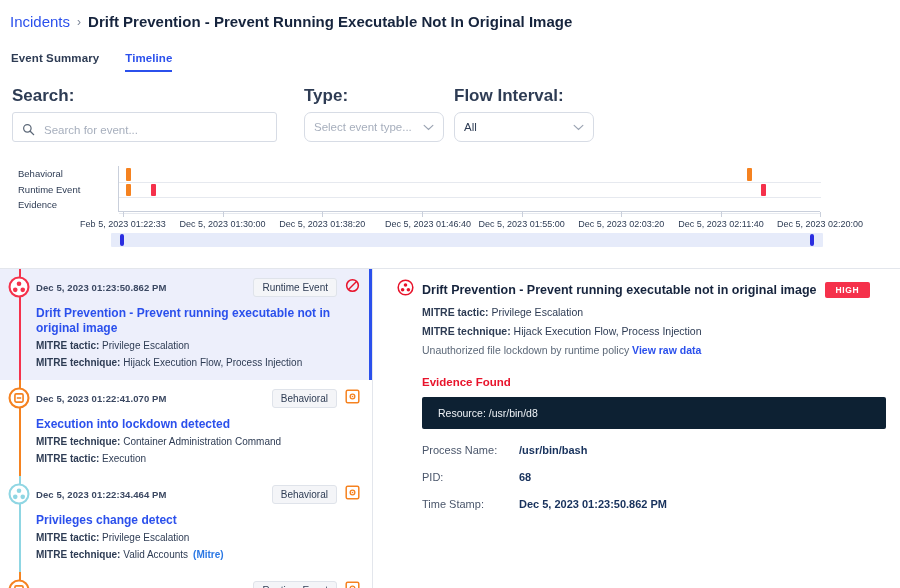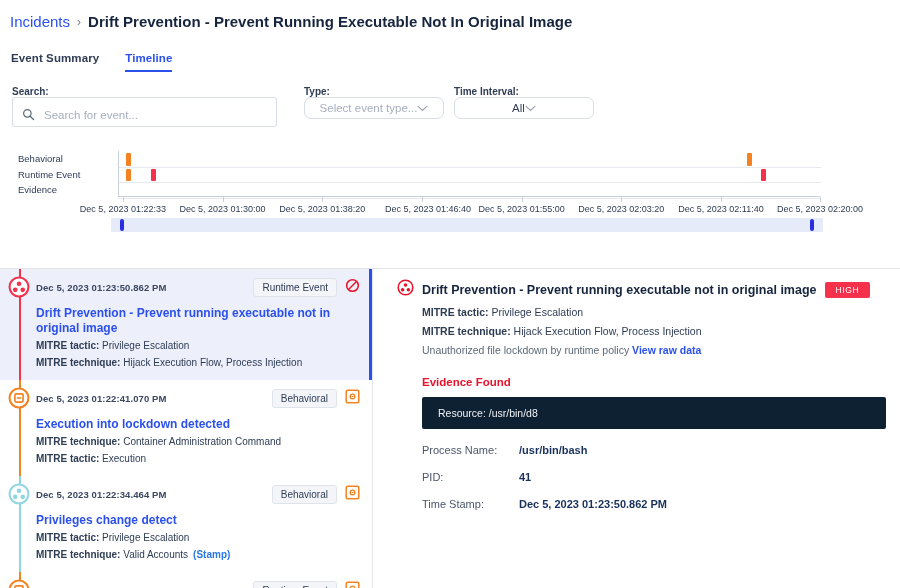--- a/index.html
+++ b/index.html
@@ -60,24 +60,24 @@
   }
 
   
   .filters {
     display: flex;
     align-items: flex-start;
     padding: 14px 0 0 12px;
     gap: 0;
   }
   .field-label {
-    font-size: 10px;
-    font-weight: bold;
-    color: #2e3c54;
-    margin-bottom: 0;
+    font-size: 17px;
+    font-weight: bold;
+    color: #2e3c54;
+    margin-bottom: 6px;
     display: block;
   }
   .fg-search { width: 265px; }
   .fg-type   { width: 140px; margin-left: 27px; }
   .fg-time   { width: 140px; margin-left: 10px; }
 
   .inputbox {
     height: 30px;
     border: 1px solid #d7dce5;
     border-radius: 3px;
@@ -93,27 +93,27 @@
     flex: 1;
     font-family: "Liberation Sans", sans-serif;
     font-size: 11.5px;
     color: #2e3c54;
     background: transparent;
     min-width: 0;
   }
   .inputbox input::placeholder { color: #a7afbd; }
   .srch-ic { margin-right: 7px; flex: 0 0 auto; line-height: 0; }
   .selectbox {
-    height: 22px;
+    height: 30px;
     border: 1px solid #d7dce5;
     border-radius: 7px;
     background: #fff;
     display: flex;
     align-items: center;
-    justify-content: center;
+    justify-content: space-between;
     padding: 0 9px;
     box-sizing: border-box;
     cursor: pointer;
   }
   .sel-val { font-size: 11.5px; color: #a7afbd; }
   .sel-val.filled { color: #2e3c54; }
   .chev { color: #9aa3b2; font-size: 11px; line-height: 0; }
 
   
   .timeline-wrap {
@@ -271,21 +271,21 @@
   .d-head { display: flex; align-items: center; gap: 8px; }
   .d-title {
     font-size: 12.5px;
     font-weight: bold;
     color: #16243d;
   }
   .sev {
     background: #f5314b;
     color: #fff;
     font-size: 8.5px;
-    font-weight: normal;
+    font-weight: bold;
     letter-spacing: .6px;
     padding: 3px 11px;
     border-radius: 2px;
   }
   .d-line {
     font-size: 10.5px;
     color: #2e3c54;
     margin-top: 5px;
     padding-left: 25px;
     line-height: 14px;
@@ -351,21 +351,21 @@
       <div class="selectbox">
         <span class="sel-val">Select event type...</span>
         <span class="chev">
           <svg width="11" height="7" viewBox="0 0 12 8">
               <path d="M1 1.5 L6 6.3 L11 1.5" fill="none" stroke="#9aa3b2" stroke-width="1.3" stroke-linecap="round"></path>
             </svg>
         </span>
       </div>
     </div>
     <div class="fg-time">
-      <span class="field-label">Time Interval:</span>
+      <span class="field-label">Flow Interval:</span>
       <div class="selectbox">
         <span class="sel-val filled">All</span>
         <span class="chev">
           <svg width="11" height="7" viewBox="0 0 12 8">
               <path d="M1 1.5 L6 6.3 L11 1.5" fill="none" stroke="#9aa3b2" stroke-width="1.3" stroke-linecap="round"></path>
             </svg>
         </span>
       </div>
     </div>
   </div>
@@ -381,21 +381,21 @@
         <div class="tl-row-line" style="top: 31px;"></div>
         <div class="tl-row-line" style="top: 46.5px;"></div>
         <div class="tl-bar" title="Behavioral" style="left: 1%; top: 2px; height: 12.5px; background: rgb(245, 130, 32);"></div>
         <div class="tl-bar" title="Runtime Event" style="left: 1%; top: 17.5px; height: 12.5px; background: rgb(245, 130, 32);"></div>
         <div class="tl-bar" title="Runtime Event" style="left: 4.6%; top: 17.5px; height: 12.5px; background: rgb(245, 49, 75);"></div>
         <div class="tl-bar" title="Behavioral" style="left: 89.5%; top: 2px; height: 12.5px; background: rgb(245, 130, 32);"></div>
         <div class="tl-bar" title="Runtime Event" style="left: 91.5%; top: 17.5px; height: 12.5px; background: rgb(245, 49, 75);"></div>
       </div>
     <div class="tl-axis" id="tl-axis">
         <div class="tl-tick" style="left: 0.7%;"></div>
-        <div class="tl-tlabel" style="left: 0.7%;">Dec 5, 2023 01:22:33</div>
+        <div class="tl-tlabel" style="left: 0.7%;">Feb 5, 2023 01:22:33</div>
         <div class="tl-tick" style="left: 14.9%;"></div>
         <div class="tl-tlabel" style="left: 14.9%;">Dec 5, 2023 01:30:00</div>
         <div class="tl-tick" style="left: 29.1%;"></div>
         <div class="tl-tlabel" style="left: 29.1%;">Dec 5, 2023 01:38:20</div>
         <div class="tl-tick" style="left: 43.3%;"></div>
         <div class="tl-tlabel" style="left: 43.3%; padding-left: 12px;">Dec 5, 2023 01:46:40</div>
         <div class="tl-tick" style="left: 57.5%;"></div>
         <div class="tl-tlabel" style="left: 57.5%;">Dec 5, 2023 01:55:00</div>
         <div class="tl-tick" style="left: 71.7%;"></div>
         <div class="tl-tlabel" style="left: 71.7%;">Dec 5, 2023 02:03:20</div>
@@ -471,21 +471,21 @@
               <span class="chip">Behavioral</span>
               <span><svg width="15" height="15" viewBox="0 0 20 20">
                   <rect x="1.6" y="1.6" width="16.8" height="16.8" rx="2" fill="none" stroke="#f58220" stroke-width="2"></rect>
                   <circle cx="10" cy="10" r="3.1" fill="none" stroke="#f58220" stroke-width="1.8"></circle>
                   <circle cx="10" cy="10" r="1.1" fill="#f58220"></circle>
                 </svg></span>
             </div>
           </div>
           <div class="ev-title">Privileges change detect</div>
           <div class="ev-meta"><b>MITRE tactic:</b> Privilege Escalation</div>
-          <div class="ev-meta"><b>MITRE technique:</b> Valid Accounts<span class="mitre-link">(Stamp)</span></div>
+          <div class="ev-meta"><b>MITRE technique:</b> Valid Accounts<span class="mitre-link">(Mitre)</span></div>
         </div>
         <div class="ev">
           <div class="spine" style="background:#f58220"></div>
           <div class="node"><svg width="22" height="22" viewBox="0 0 20 20">
               <circle cx="10" cy="10" r="8.6" fill="#fff" stroke="#f58220" stroke-width="1.9"></circle>
               <rect x="6.3" y="6.3" width="7.4" height="7.4" rx="1.1" fill="none" stroke="#f58220" stroke-width="1.5"></rect>
               <line x1="8" y1="10" x2="12" y2="10" stroke="#f58220" stroke-width="1.4"></line>
             </svg></div>
           <div class="ev-top">
             <div class="ev-time">Dec 5, 2023 01:22:33.662 PM</div>
@@ -528,21 +528,21 @@
       </div>
       <div class="d-evidence">Evidence Found</div>
       <div class="res-bar">Resource: /usr/bin/d8</div>
       <div id="detail-fields">
           <div class="kv">
             <div class="k">Process Name:</div>
             <div class="v">/usr/bin/bash</div>
           </div>
           <div class="kv">
             <div class="k">PID:</div>
-            <div class="v">41</div>
+            <div class="v">68</div>
           </div>
           <div class="kv">
             <div class="k">Time Stamp:</div>
             <div class="v">Dec 5, 2023 01:23:50.862 PM</div>
           </div>
         </div>
     </div>
   </div>
 </div>
 

